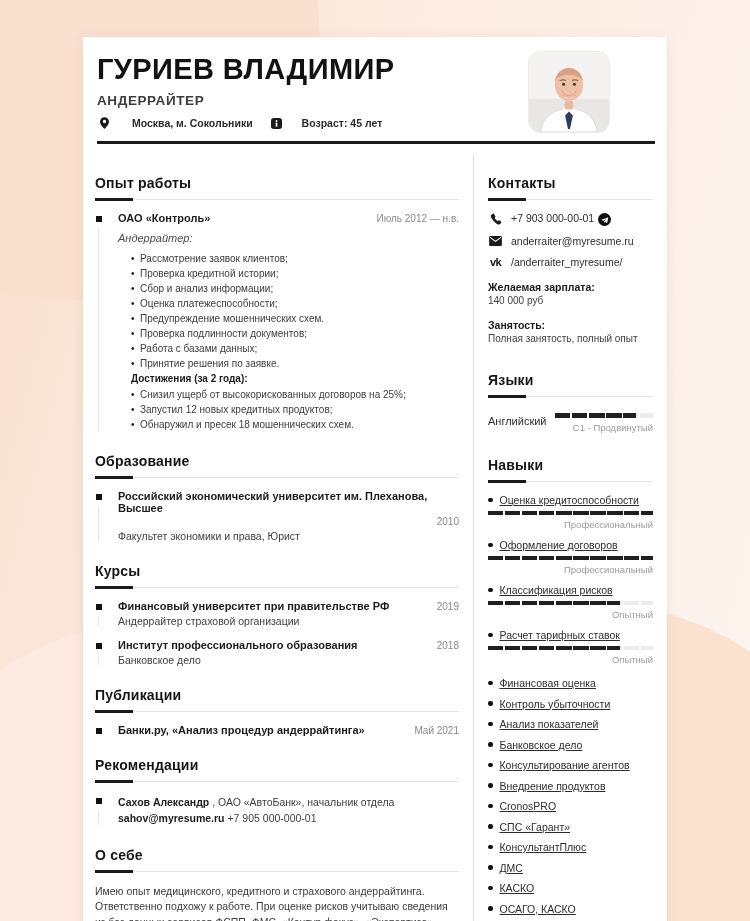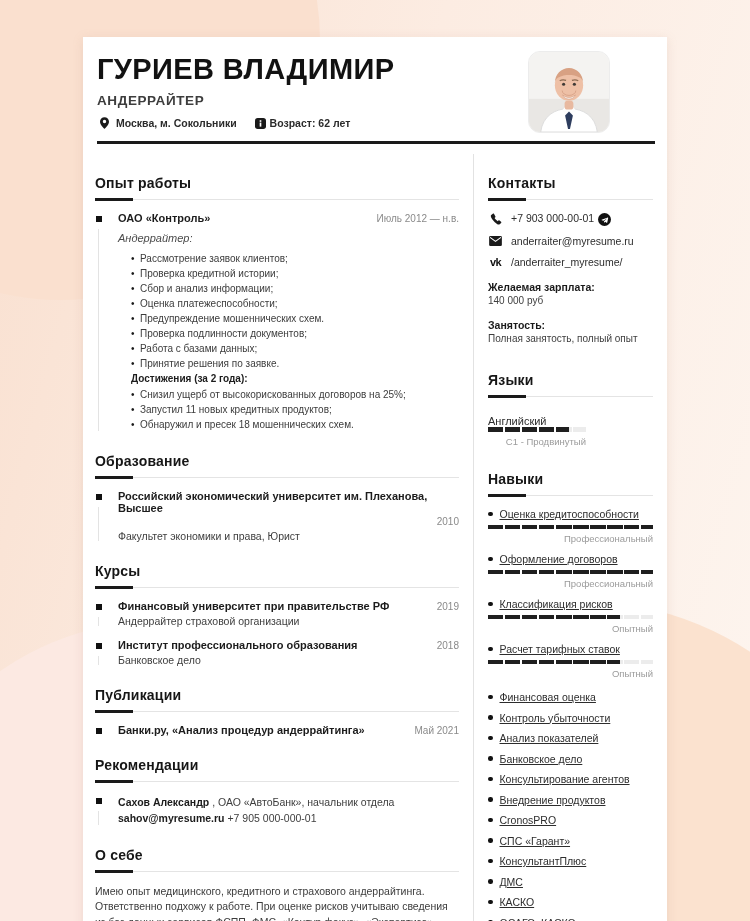--- a/index.html
+++ b/index.html
@@ -20,21 +20,21 @@
     position:absolute; left:83px; top:37px; width:584px; min-height:824px;
     background:#ffffff; box-shadow:0 2px 10px rgba(180,140,120,.18);
     padding:14px 12px 16px 12px;
   }
 
   
   .hdr { position:relative; padding:2px 0 8px 2px; }
   .name { font-size:29px; font-weight:800; letter-spacing:.4px; color:#121212; }
   .role { font-size:13.5px; font-weight:700; letter-spacing:.6px; color:#3d3d3d; margin-top:7px; }
   .meta { display:flex; align-items:center; gap:18px; margin-top:9px; font-size:10.5px; font-weight:700; color:#2b2b2b; }
-  .meta-item { display:flex; align-items:center; gap:4px; }
+  .meta-item { display:flex; align-items:center; gap:20px; }
   .photo { position:absolute; top:0px; right:45px; width:82px; height:82px; border-radius:12px; overflow:hidden; border:1px solid #ececec; background:#fafafa; }
   .photo svg { display:block; width:100%; height:100%; }
   .hdr-rule { height:2.5px; background:#1a1a1a; margin-top:12px; }
 
   
   .cols { display:flex; margin-top:2px; }
   .col-l { width:378px; padding-right:14px; }
   .col-r { width:180px; border-left:1px solid #e2e2e2; padding-left:14px; }
 
   
@@ -67,21 +67,21 @@
   .tg { display:inline-flex; width:13px; height:13px; border-radius:50%; background:#111; align-items:center; justify-content:center; margin-left:4px; vertical-align:-2px; }
   .kv { margin-top:13px; }
   .kv-l { font-size:10.5px; font-weight:800; color:#1a1a1a; }
   .kv-v { font-size:10px; color:#3e3e3e; margin-top:2px; }
   .vk-glyph { font-weight:800; font-size:11px; letter-spacing:-.5px; color:#111; }
 
   .bar { position:relative; height:5px; background:#ececec; overflow:hidden; }
   .bar-fill { height:100%; background:#1f1f1f; }
   .bar::after { content:''; position:absolute; inset:0;
     background:repeating-linear-gradient(90deg, transparent 0 15.5px, #fff 15.5px 17px); }
-  .lang-row { display:flex; justify-content:space-between; align-items:flex-start;flex-direction:column; }
+  .lang-row { display:flex; justify-content:space-between; align-items:flex-start; }
   .lang-name { font-size:11px; color:#2d2d2d; padding-top:2px; }
   .lang-right { width:98px; }
   .lvl { text-align:right; font-size:9.5px; color:#9b9b9b; margin-top:4px; }
 
   .skill { margin-bottom:9px; }
   .dotrow { display:flex; align-items:center; gap:7px; font-size:10.5px; color:#2d2d2d;text-decoration:underline; }
   .dot { width:4.5px; height:4.5px; border-radius:50%; background:#111; flex:0 0 4.5px; }
   .skill .bar { margin-top:5px; height:4px; }
   .plain li { margin:0 0 8.5px 0; list-style:none; }
   ul.plain, ul.qual { padding:0; }
@@ -108,21 +108,21 @@
         <span>Москва, м. Сокольники</span>
       </span>
       <span class="meta-item">
         <span class="c-ic" style="width:11px;flex-basis:11px;">
           <svg width="11" height="11" viewBox="0 0 12 12">
               <rect x="0" y="0" width="12" height="12" rx="3" fill="#1a1a1a"></rect>
               <rect x="5.1" y="5" width="1.8" height="4.4" fill="#fff"></rect>
               <rect x="5.1" y="2.4" width="1.8" height="1.8" fill="#fff"></rect>
             </svg>
         </span>
-        <span>Возраст: 62 лет</span>
+        <span>Возраст: 45 лет</span>
       </span>
     </div>
     <div class="photo">
       <svg viewBox="0 0 82 82">
         <rect width="82" height="82" fill="#f4f3f1"></rect>
         <rect y="48" width="82" height="34" fill="#e9e7e4"></rect>
         <path d="M12 82c2-16 14-24 29-24s27 8 29 24z" fill="#ffffff" stroke="#dcdcdc" stroke-width="1"></path>
         <path d="M37 56l4 5 4-5 3 4-7 8-7-8z" fill="#fdfdfd"></path>
         <path d="M41 61l-4 4 3 14h2l3-14z" fill="#2e3d5e"></path>
         <rect x="36.5" y="50" width="9" height="9" rx="3" fill="#e8b9a0"></rect>
@@ -157,21 +157,21 @@
             <li>Сбор и анализ информации;</li>
             <li>Оценка платежеспособности;</li>
             <li>Предупреждение мошеннических схем.</li>
             <li>Проверка подлинности документов;</li>
             <li>Работа с базами данных;</li>
             <li>Принятие решения по заявке.</li>
           </ul>
           <div class="ach-label" style="padding-left:13px;">Достижения (за 2 года):</div>
           <ul class="blist">
             <li>Снизил ущерб от высокорискованных договоров на 25%;</li>
-            <li>Запустил 11 новых кредитных продуктов;</li>
+            <li>Запустил 12 новых кредитных продуктов;</li>
             <li>Обнаружил и пресек 18 мошеннических схем.</li>
           </ul>
         </div>
       </div>
 
       <div class="sec">
         <div class="sec-h">Образование</div>
         <div class="rule"></div>
         <div class="item">
           <div class="ttl">Российский экономический университет им. Плеханова, Высшее</div>

